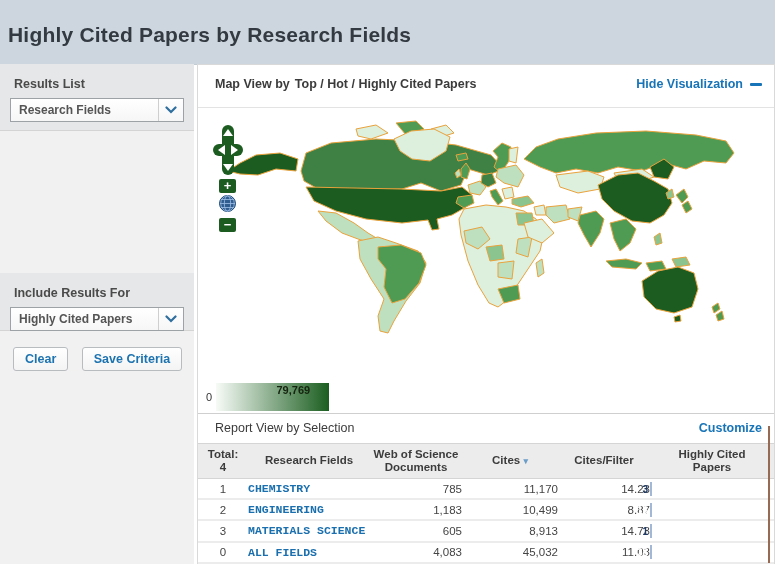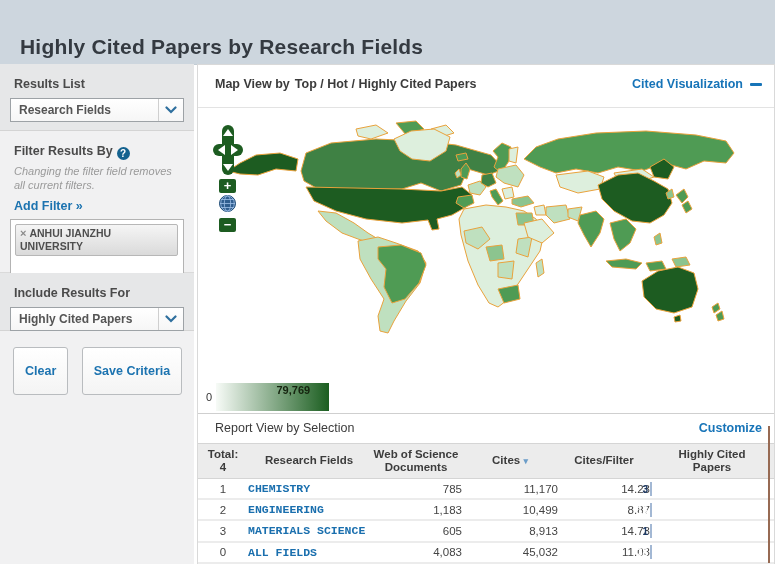--- a/index.html
+++ b/index.html
@@ -3,21 +3,21 @@
 <meta charset="utf-8">
 <style>
   html,body{margin:0;padding:0;}
   body{
     width:775px;height:564px;position:relative;overflow:hidden;
     background:#ffffff;font-family:"Liberation Sans",sans-serif;
     -webkit-font-smoothing:antialiased;
   }
   
   .page-header{position:absolute;top:0;left:0;right:0;height:64px;background:#cdd6de;border-bottom:1px solid #c2ccd4;}
-  .page-header h1{margin:12px;padding:23px 0 0 8px;font-size:21px;font-weight:bold;color:#343a41;letter-spacing:.2px;}
+  .page-header h1{margin:0;padding:23px 0 0 8px;font-size:21px;font-weight:bold;color:#343a41;letter-spacing:.2px;}
 
   
   .sidebar{position:absolute;top:64px;left:0;width:194px;bottom:0;background:#f1f1f2;}
   .sb-sec{position:absolute;left:0;right:0;}
   .sec1{top:0;height:66px;background:#e6e7e8;border-bottom:1px solid #d4d4d4;}
   .sec2{top:67px;height:141px;background:#f1f1f2;border-bottom:1px solid #dadada;}
   .sec3{top:209px;height:57px;background:#e6e7e8;border-bottom:1px solid #d4d4d4;}
   .sec4{top:267px;bottom:0;background:#f1f1f2;}
   .sb-label{padding:13px 14px 0 14px;font-size:12.5px;font-weight:bold;color:#4a4a4a;}
   .dropdown{margin:7px 10px 0 10px;height:22px;background:linear-gradient(#ffffff,#f6f6f6);
@@ -27,21 +27,21 @@
   .help-icon{display:inline-block;width:13px;height:13px;border-radius:50%;background:#14628f;color:#fff;
     font-size:10px;font-weight:bold;text-align:center;line-height:13px;margin-left:4px;vertical-align:-2px;}
   .filter-note{margin:5px 14px 0 14px;font-size:11px;font-style:italic;color:#9a9a9a;line-height:1.25;}
   .add-filter{margin:6px 0 0 14px;font-size:12.5px;font-weight:bold;color:#1c73b0;cursor:pointer;display:inline-block;}
   .filter-box{margin:5px 10px 0 10px;height:56px;background:#fff;border:1px solid #b3b3b3;padding:4px;box-sizing:border-box;}
   .filter-tag{display:inline-block;max-width:150px;background:linear-gradient(#f5f5f5,#dadada);
     border:1px solid #b7b7b7;border-radius:2px;padding:2px 7px 3px 4px;
     font-size:10.5px;font-weight:bold;color:#4e4e4e;line-height:1.2;}
   .tag-x{color:#8a8a8a;margin-right:3px;font-size:11px;cursor:pointer;}
   .btn{display:inline-block;background:linear-gradient(#ffffff,#f4f4f4);border:1px solid #b9bcbf;border-radius:3px;
-    padding:16px 11px;font-size:12.5px;font-weight:bold;color:#1c73b0;cursor:pointer;}
+    padding:4px 11px;font-size:12.5px;font-weight:bold;color:#1c73b0;cursor:pointer;}
   .btn-row{padding:16px 0 0 13px;}
   .btn + .btn{margin-left:9px;}
 
   
   .main{position:absolute;top:64px;left:197px;right:0;bottom:0;background:#fff;border:1px solid #d9d9d9;box-sizing:border-box;}
   .viz-header{position:absolute;top:12px;left:17px;right:12px;display:flex;justify-content:space-between;align-items:center;}
   .viz-title{font-size:12.5px;font-weight:bold;color:#3b3b3b;}
   .viz-title .t2{margin-left:5px;}
   .hide-link{font-size:12.5px;font-weight:bold;color:#1774b8;cursor:pointer;display:flex;align-items:center;}
   .minus-glyph{display:inline-block;width:12px;height:3px;background:#1774b8;margin-left:7px;border-radius:1px;}
@@ -107,32 +107,20 @@
     <div class="dropdown">
       <span class="dd-text">Research Fields</span>
       <span class="dd-chev">
         <svg width="12" height="8" viewBox="0 0 12 8">
             <polyline points="1.5,1.5 6,6 10.5,1.5" fill="none" stroke="#2e6f9e" stroke-width="2.2" stroke-linecap="round"></polyline>
           </svg>
       </span>
     </div>
   </div>
 
-  <div class="sb-sec sec2">
-    <div class="sb-label">
-      <span>Filter Results By</span><span class="help-icon">?</span>
-    </div>
-    <div class="filter-note">Changing the filter field removes all current filters.</div>
-    <span class="add-filter">Add Filter »</span>
-    <div class="filter-box">
-      <span class="filter-tag">
-        <span class="tag-x">×</span><span>ANHUI JIANZHU UNIVERSITY</span>
-      </span>
-    </div>
-  </div>
 
   <div class="sb-sec sec3">
     <div class="sb-label">Include Results For</div>
     <div class="dropdown">
       <span class="dd-text">Highly Cited Papers</span>
       <span class="dd-chev">
         <svg width="12" height="8" viewBox="0 0 12 8">
             <polyline points="1.5,1.5 6,6 10.5,1.5" fill="none" stroke="#2e6f9e" stroke-width="2.2" stroke-linecap="round"></polyline>
           </svg>
       </span>
@@ -147,21 +135,21 @@
   </div>
 </div>
 
 <div class="main">
 
   <div class="viz-header">
     <div class="viz-title">
       <span>Map View by</span><span class="t2">Top / Hot / Highly Cited Papers</span>
     </div>
     <div class="hide-link">
-      <span>Cited Visualization</span>
+      <span>Hide Visualization</span>
         <span class="minus-glyph"></span>
     </div>
   </div>
   <div class="viz-divider"></div>
 
   <div class="map-wrap">
     <svg width="560" height="266" viewBox="0 0 560 266">
 
       <path class="country m-darkest" d="M22,60 L34,52 L50,44 L74,42 L92,48 L90,60 L70,58 L52,64 L34,63 Z"></path>
       <path class="country m-dark" d="M95,60 L100,42 L125,32 L170,28 L215,30 L250,34 L285,44 L298,58 L282,64 L262,58 L255,74 L235,80 L215,72 L196,78 L112,78 L98,70 Z"></path>

